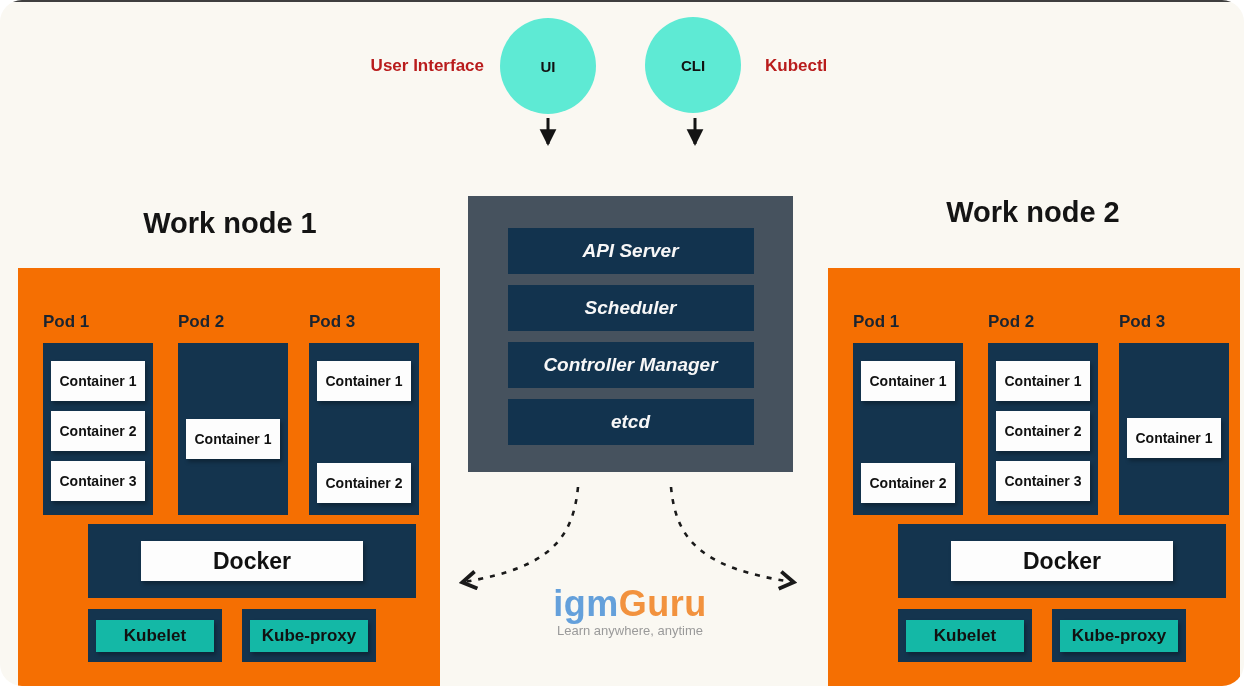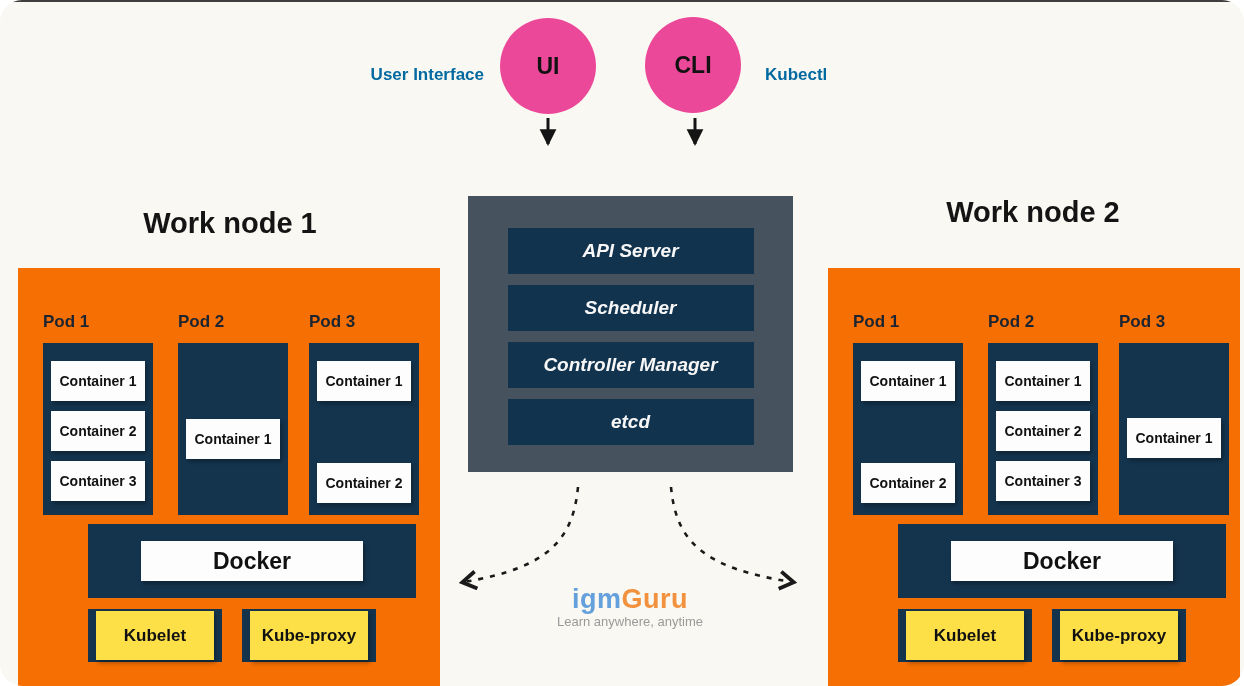--- a/index.html
+++ b/index.html
@@ -1,25 +1,25 @@
 <!DOCTYPE html>
 <html><head>
 <meta charset="utf-8">
 <style>
   html,body{margin:0;padding:0;background:#ffffff;}
   *{box-sizing:border-box;font-family:"Liberation Sans", sans-serif;}
   #stage{position:relative;width:1244px;height:686px;background:#faf8f2;border-radius:22px;overflow:hidden;}
   .top-edge{position:absolute;top:0;left:0;right:0;height:2px;background:#3f3f3f;z-index:9;}
 
   
-  .circle{position:absolute;width:96px;height:96px;border-radius:50%;background:#ec4899;
-          display:flex;align-items:center;justify-content:center;color:#121212;font-weight:bold;font-size:23px;}
+  .circle{position:absolute;width:96px;height:96px;border-radius:50%;background:#5eead4;
+          display:flex;align-items:center;justify-content:center;color:#121212;font-weight:bold;font-size:15px;}
   #ui-circle{left:500px;top:18px;}
   #cli-circle{left:645px;top:17px;}
-  .side-label{position:absolute;font-weight:bold;font-size:17px;color:#0369a1;white-space:nowrap;margin-top:9px;}
+  .side-label{position:absolute;font-weight:bold;font-size:17px;color:#b91c1c;white-space:nowrap;}
   #ui-label{left:352px;top:56px;width:132px;text-align:right;}
   #cli-label{left:765px;top:56px;}
 
   #cp-title{position:absolute;left:462px;top:154px;width:334px;text-align:center;
             font-size:25px;font-weight:bold;color:#141414;}
 
   
   #cp-box{position:absolute;left:468px;top:196px;width:325px;height:276px;background:#46525E;
           display:flex;flex-direction:column;align-items:center;padding-top:32px;gap:11px;}
   .cp-bar{width:246px;height:46px;background:#12334E;color:#f7f7f7;font-weight:bold;font-size:19px;
@@ -43,26 +43,26 @@
                  box-shadow:2px 3px 4px rgba(0,0,0,0.30);white-space:nowrap;}
 
   .docker-outer{position:absolute;left:70px;top:256px;width:328px;height:74px;background:#14344E;
                 display:flex;align-items:center;justify-content:center;}
   .docker-inner{width:222px;height:40px;background:#fdfdfd;color:#111;font-size:23px;font-weight:bold;
                 display:flex;align-items:center;justify-content:center;box-shadow:2px 3px 4px rgba(0,0,0,0.30);}
   .kube-outer{position:absolute;top:341px;width:134px;height:53px;background:#14344E;
               display:flex;align-items:center;justify-content:center;}
   .kubelet-outer{left:70px;}
   .kubeproxy-outer{left:224px;}
-  .kube-inner{width:118px;height:49px;background:#fde047;color:#111;font-size:17px;font-weight:bold;
+  .kube-inner{width:118px;height:32px;background:#14b8a6;color:#111;font-size:17px;font-weight:bold;
               display:flex;align-items:center;justify-content:center;box-shadow:2px 3px 4px rgba(0,0,0,0.30);white-space:nowrap;}
 
   
   #logo{position:absolute;left:460px;top:586px;width:340px;text-align:center;}
-  #logo .wordmark{font-size:27px;font-weight:bold;letter-spacing:0.5px;line-height:1;}
+  #logo .wordmark{font-size:36px;font-weight:bold;letter-spacing:0.5px;line-height:1;}
   #logo .p1{color:#64A0DB;}
   #logo .p2{color:#F2923E;}
   #logo .tagline{font-size:13px;color:#9a9a9a;margin-top:1px;}
 
   svg.overlay{position:absolute;left:0;top:0;width:1244px;height:686px;pointer-events:none;z-index:5;}
 </style>
 </head>
 <body>
 
 <div id="stage">

